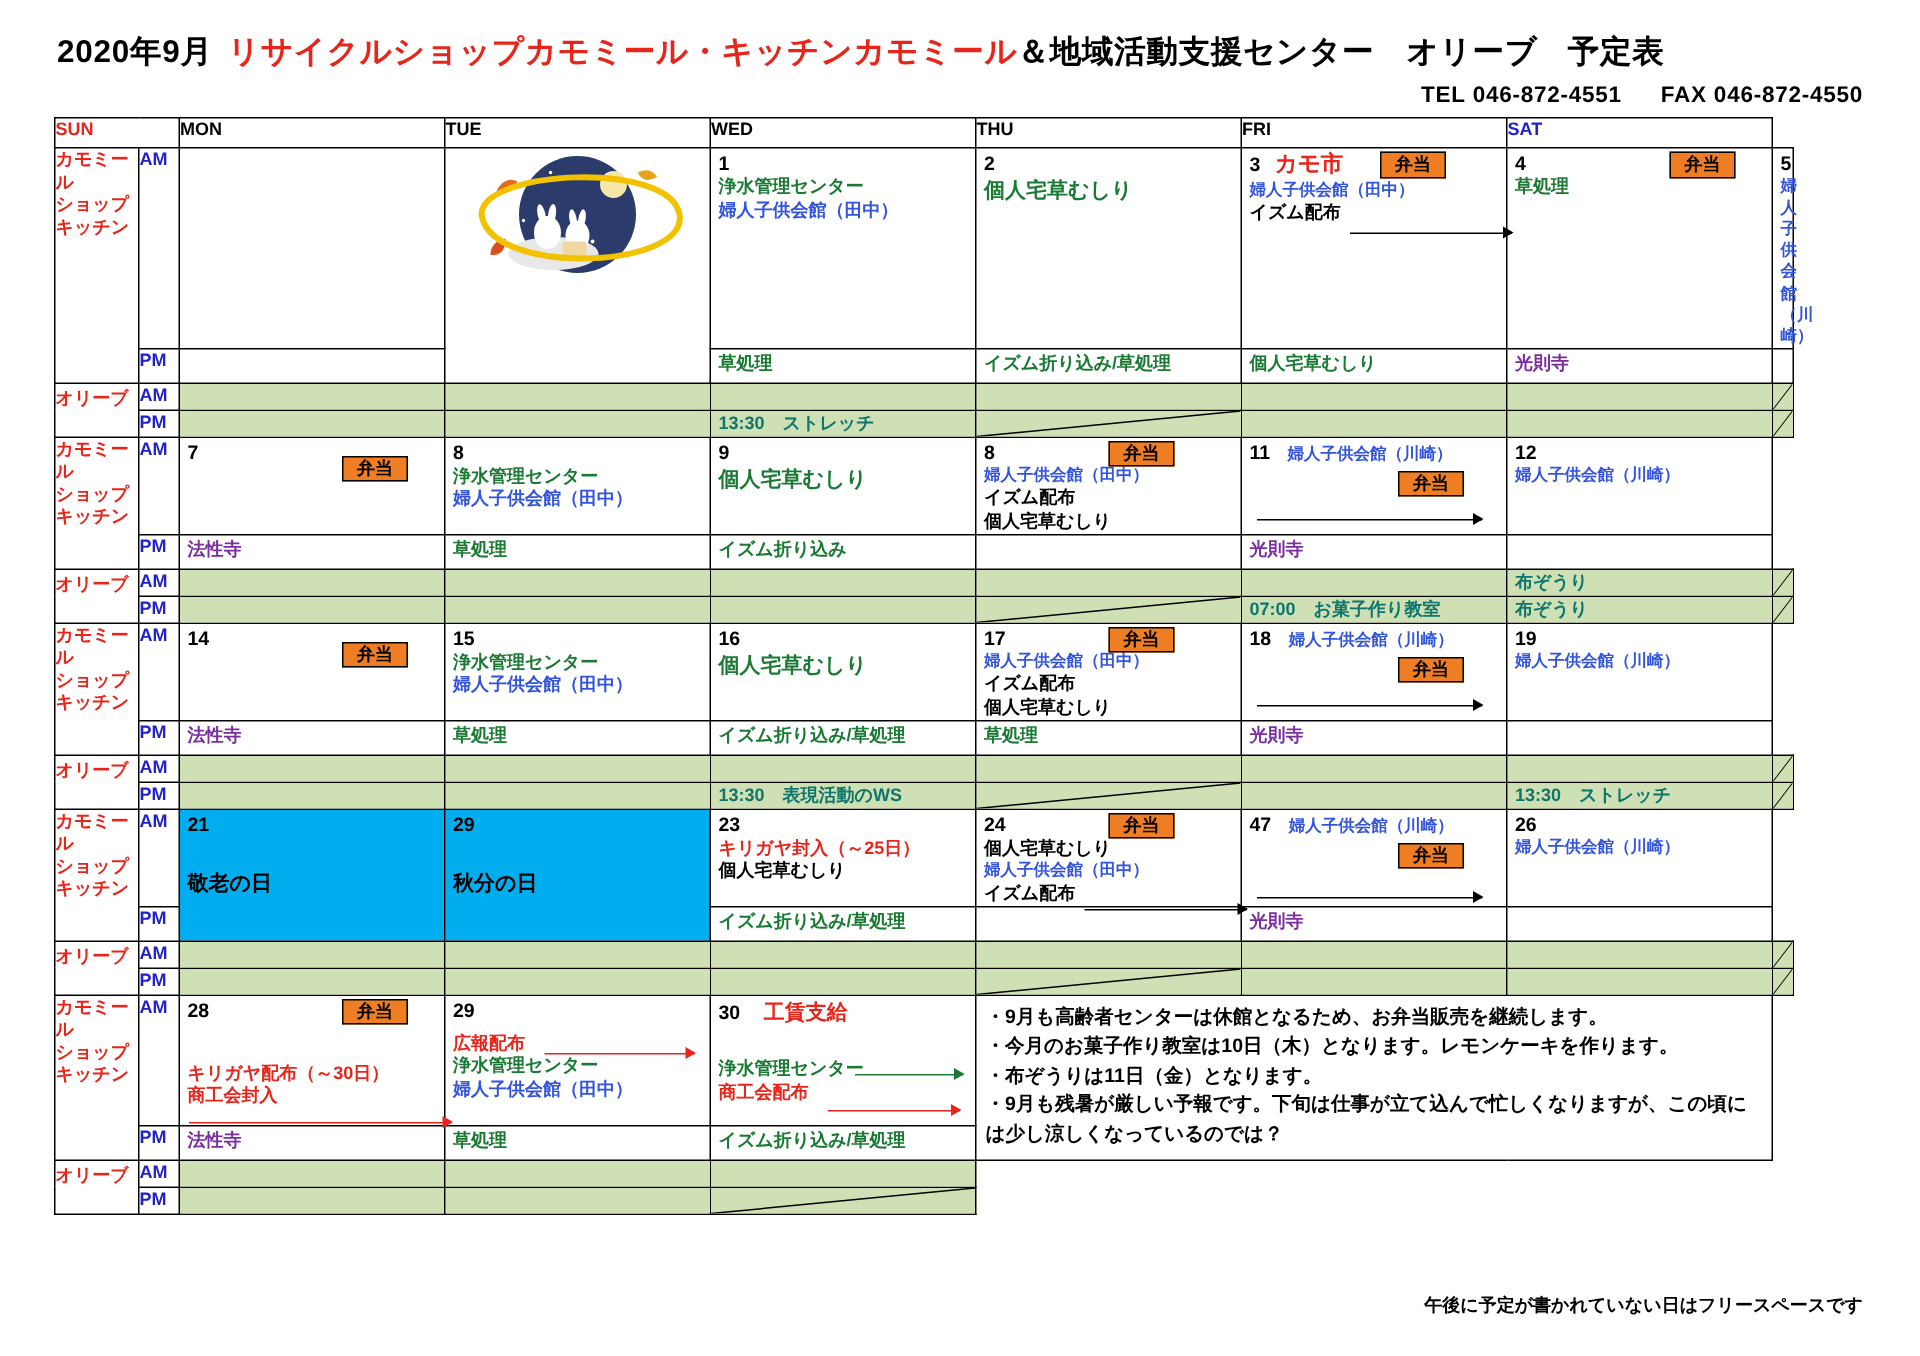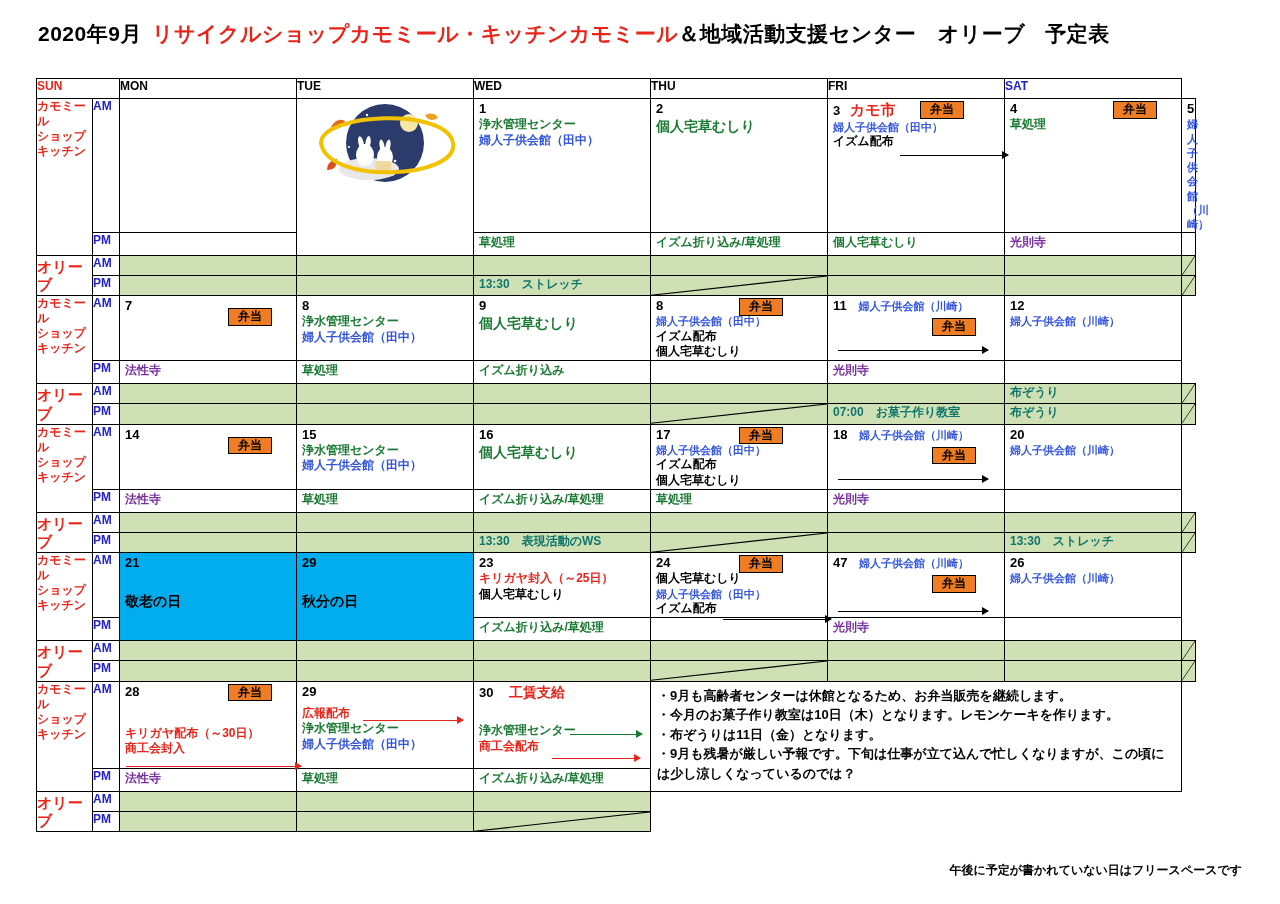--- a/index.html
+++ b/index.html
@@ -38,21 +38,21 @@
 
   .dowrow td{height:19px;font-size:12px;font-weight:bold;padding:2px 0 0 4px;vertical-align:middle;}
   .dow-sun{color:#e8251a;}
   .dow-sat{color:#2222cc;}
 
   .rowlabel{
     color:#e8251a;font-size:11px;font-weight:bold;padding:3px 0 0 3px;
     line-height:1.2;
     margin-left:45px;
   }
-  .rowlabel.olive{color:#e8251a;font-size:15px;padding-top:2px;}
+  .rowlabel.olive{color:#e8251a;font-size:12px;padding-top:2px;}
   .ampm{
     color:#2222cc;font-size:11px;font-weight:bold;text-align:left;
     padding:3px 0 0 3px;
   }
   .ampm.olive{color:#2222cc;}
 
   td.am{height:64px;}
   td.pm{height:22px;}
   td.oam,td.opm{height:17px;background:#cfe0b4;}
   .olivecell{background:#cfe0b4;position:relative;}
@@ -107,20 +107,23 @@
 </style>
 </head>
 <body>
 
 <div class="page">
 
   <div class="title">
     <span>2020年9月</span><span class="sp"></span><span class="red">リサイクルショップカモミール</span><span class="red">・</span><span class="red">キッチンカモミール</span><span>＆地域活動支援センター　オリーブ</span><span class="sp"></span><span class="sp"></span><span>予定表</span>
   </div>
 
+  <div class="contact">
+    <span>TEL</span>&nbsp;<span>046-872-4551</span><span class="gap"></span><span>FAX</span>&nbsp;<span>046-872-4550</span>
+  </div>
 
   <table class="cal">
     <colgroup>
       <col class="c-label">
         <col class="c-ampm">
       <col class="c-day">
         <col class="c-day">
         <col class="c-day">
         <col class="c-day">
         <col class="c-day">
@@ -481,21 +484,21 @@
           <div class="bento bento-pos" style="right:28px;top:22px">弁当</div>
           <div class="arrow" style="left:10px;top:50px;width:150px">
                 <span class="line"></span>
                 <span class="head"></span>
               </div>
         </div>
       </td>
 
       <td class="am">
         <div class="cell">
-          <div class="daynum">20</div>
+          <div class="daynum">19</div>
           <div class="ev blue small">婦人子供会館（川崎）</div>
         </div>
       </td>
     </tr>
 
     <tr>
       <td class="ampm">PM</td>
       <td class="pm">
             <div class="cell">
               <div class="ev purple">法性寺</div>

